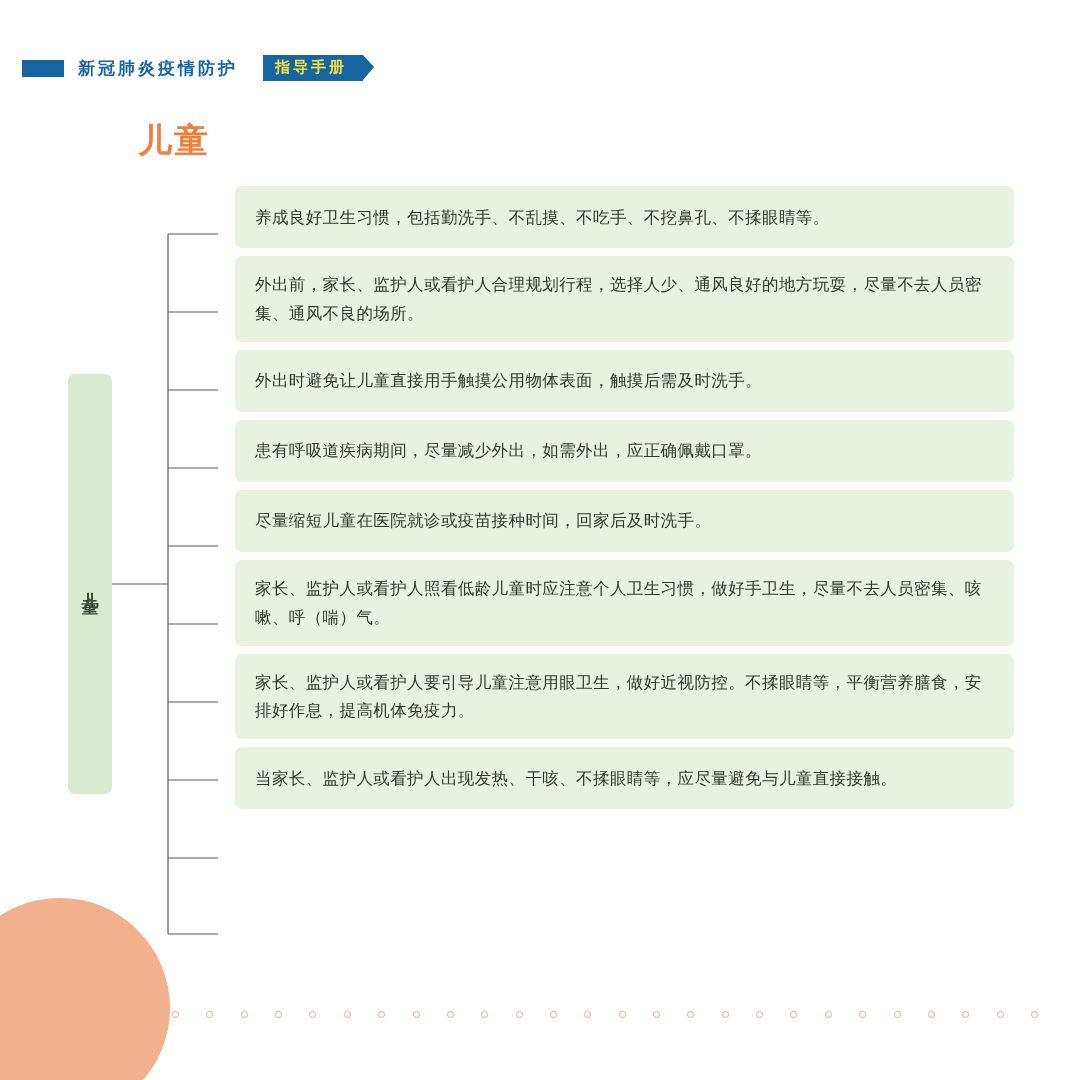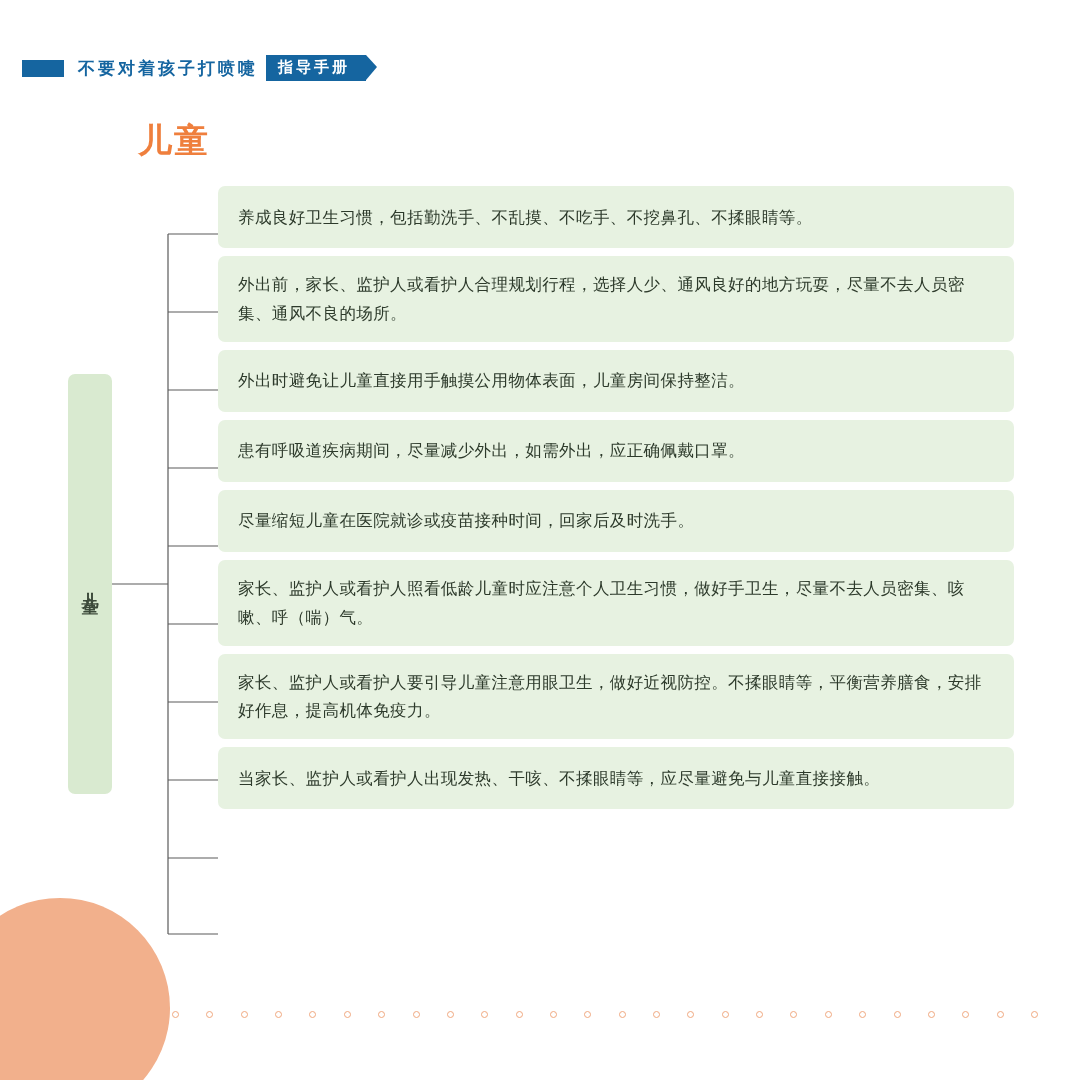--- a/index.html
+++ b/index.html
@@ -32,23 +32,23 @@
   }
   .header-title {
     color: #1565a0;
     font-size: 17px;
     font-weight: bold;
     letter-spacing: 3px;
     white-space: nowrap;
   }
   .header-tag {
     position: relative;
-    margin-left: 8px;
+    margin-left: 25px;
     background: #1565a0;
-    color: #ffffff;
+    color: #fde047;
     font-size: 15px;
     font-weight: bold;
     letter-spacing: 3px;
     padding: 3px 16px 4px 12px;
     white-space: nowrap;
   }
   .header-tag::after {
     content: "";
     position: absolute;
     right: -11px;
@@ -149,34 +149,35 @@
   }
   .item {
     background: #e7f2e1;
     border-radius: 7px;
     margin-bottom: 8px;
     padding: 14px 20px;
     box-sizing: border-box;
     display: flex;
     align-items: center;
     min-height: 62px;
+    margin-left: 17px;
   }
   .item-text {
     font-size: 16.5px;
     line-height: 1.75;
     color: #2d3a2b;
     letter-spacing: 0.4px;
   }
 </style>
 </head>
 <body>
 
 <div class="header">
   <div class="header-bar"></div>
-  <div class="header-title">不要对着孩子打喷嚏</div>
+  <div class="header-title">新冠肺炎疫情防护</div>
   <div class="header-tag">指导手册</div>
 </div>
 
 <div class="page-title">儿童</div>
 
 <div class="diagram">
 
   <div class="root-node">
     <span class="root-label">儿童</span>
   </div>
@@ -200,21 +201,21 @@
   </svg>
 
   <div class="items">
     <div class="item">
       <span class="item-text">养成良好卫生习惯，包括勤洗手、不乱摸、不吃手、不挖鼻孔、不揉眼睛等。</span>
     </div>
     <div class="item">
       <span class="item-text">外出前，家长、监护人或看护人合理规划行程，选择人少、通风良好的地方玩耍，尽量不去人员密集、通风不良的场所。</span>
     </div>
     <div class="item">
-      <span class="item-text">外出时避免让儿童直接用手触摸公用物体表面，儿童房间保持整洁。</span>
+      <span class="item-text">外出时避免让儿童直接用手触摸公用物体表面，触摸后需及时洗手。</span>
     </div>
     <div class="item">
       <span class="item-text">患有呼吸道疾病期间，尽量减少外出，如需外出，应正确佩戴口罩。</span>
     </div>
     <div class="item">
       <span class="item-text">尽量缩短儿童在医院就诊或疫苗接种时间，回家后及时洗手。</span>
     </div>
     <div class="item">
       <span class="item-text">家长、监护人或看护人照看低龄儿童时应注意个人卫生习惯，做好手卫生，尽量不去人员密集、咳嗽、呼（喘）气。</span>
     </div>

